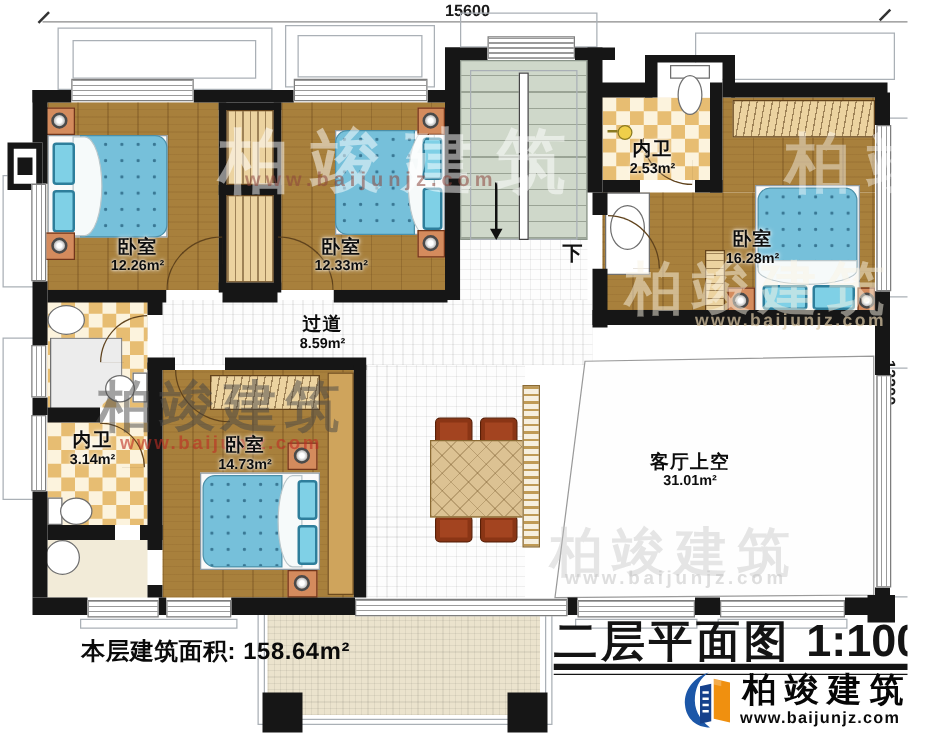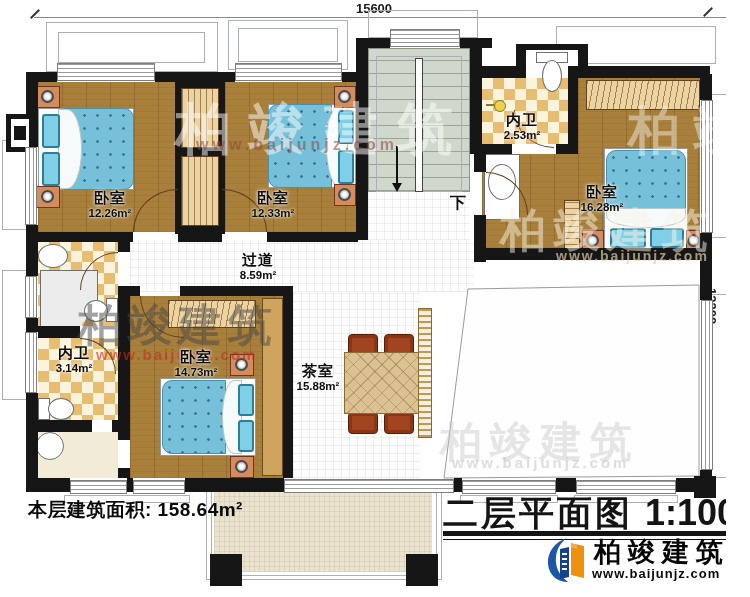--- a/index.html
+++ b/index.html
@@ -299,27 +299,27 @@
     <i>8.59m²</i>
   </div>
   <div class="rlabel" style="left:74px;top:345px;">
     <b>内卫</b>
     <i>3.14m²</i>
   </div>
   <div class="rlabel" style="left:196px;top:349px;">
     <b>卧室</b>
     <i>14.73m²</i>
   </div>
-  <div class="rlabel" style="left:318px;top:363px;">
-    <b>茶室</b>
-    <i>15.88m²</i>
+  <div class="rlabel" style="left:552px;top:362px;">
+    <b>客厅上空</b>
+    <i>31.01m²</i>
   </div>
   <div class="downlbl" style="left:450px;top:193px;">下</div>
 
-  <div class="stats" style="top:497px;">本层建筑面积: 158.64m²</div>
+  <div class="stats" style="top:508px;margin-left:37px;">本层建筑面积: 158.64m²</div>
 
   <div id="titlerow">
     <span class="t1">二层平面图</span><span class="t2">1:100</span>
   </div>
   <div class="abs" style="left:443px;top:531px;width:294px;height:5px;background:#141414;"></div>
   <div class="abs" style="left:443px;top:539px;width:294px;height:1px;background:#141414;"></div>
 
   <svg style="position:absolute;left:544px;top:537px;" width="46" height="46" viewBox="0 0 46 46">
     <path d="M23 1 C11 5 3 15 4 27 C5 38 13 45 24 45 C15 38 11 30 12 20 C13 11 17 5 23 1 Z" fill="#1c57a8"></path>
     <polygon points="16,12 25,10 25,40 16,42" fill="#16418c"></polygon>

